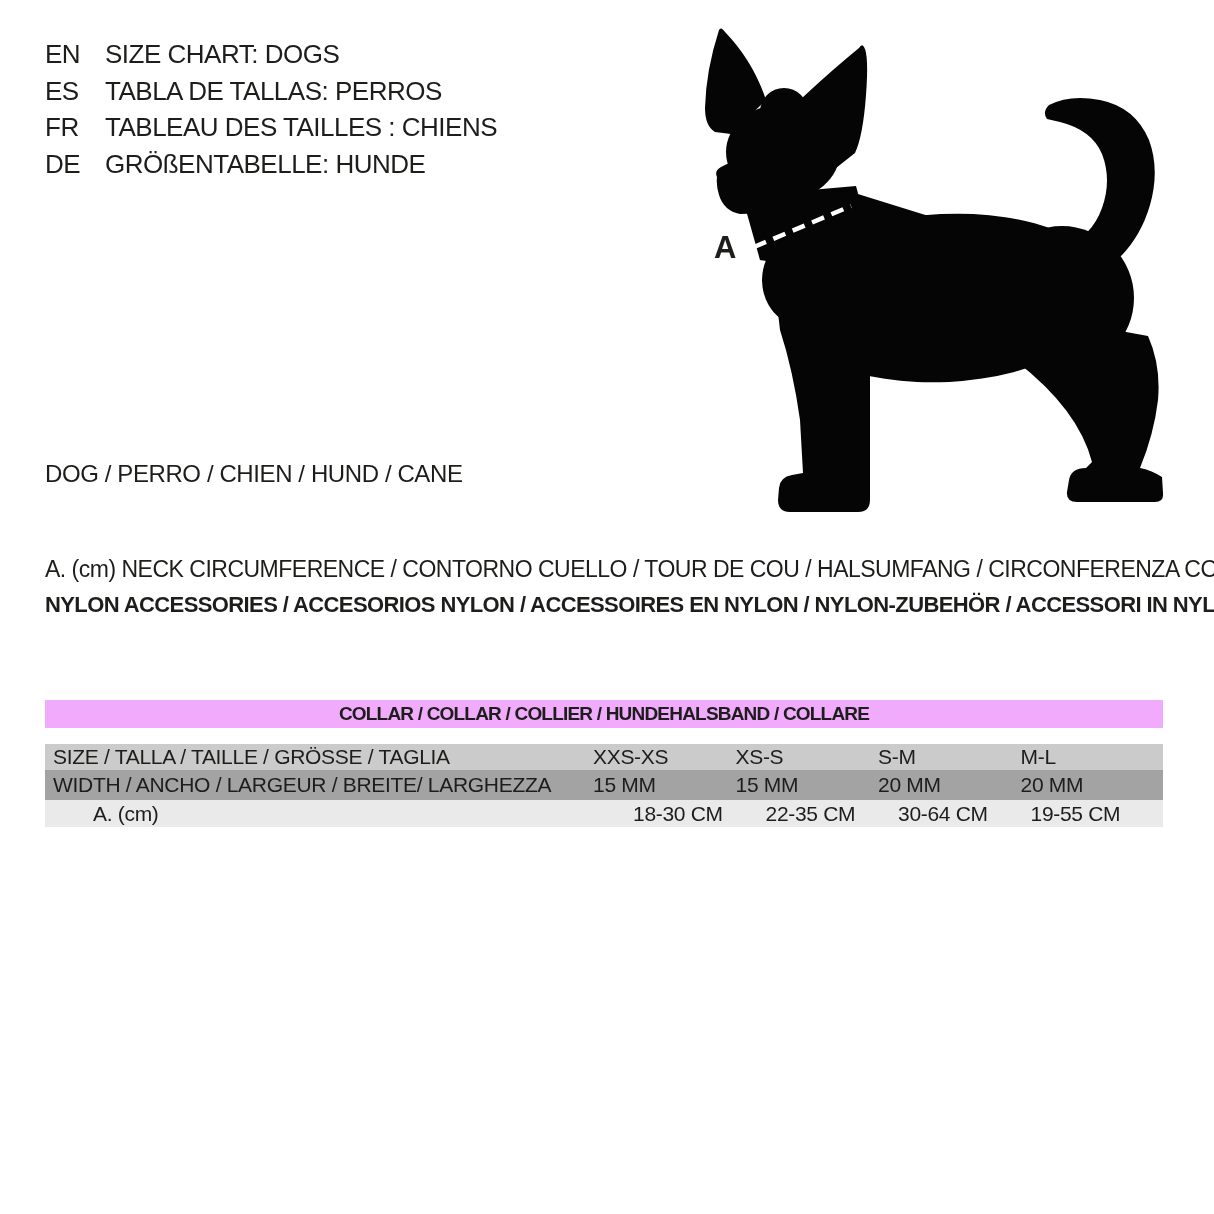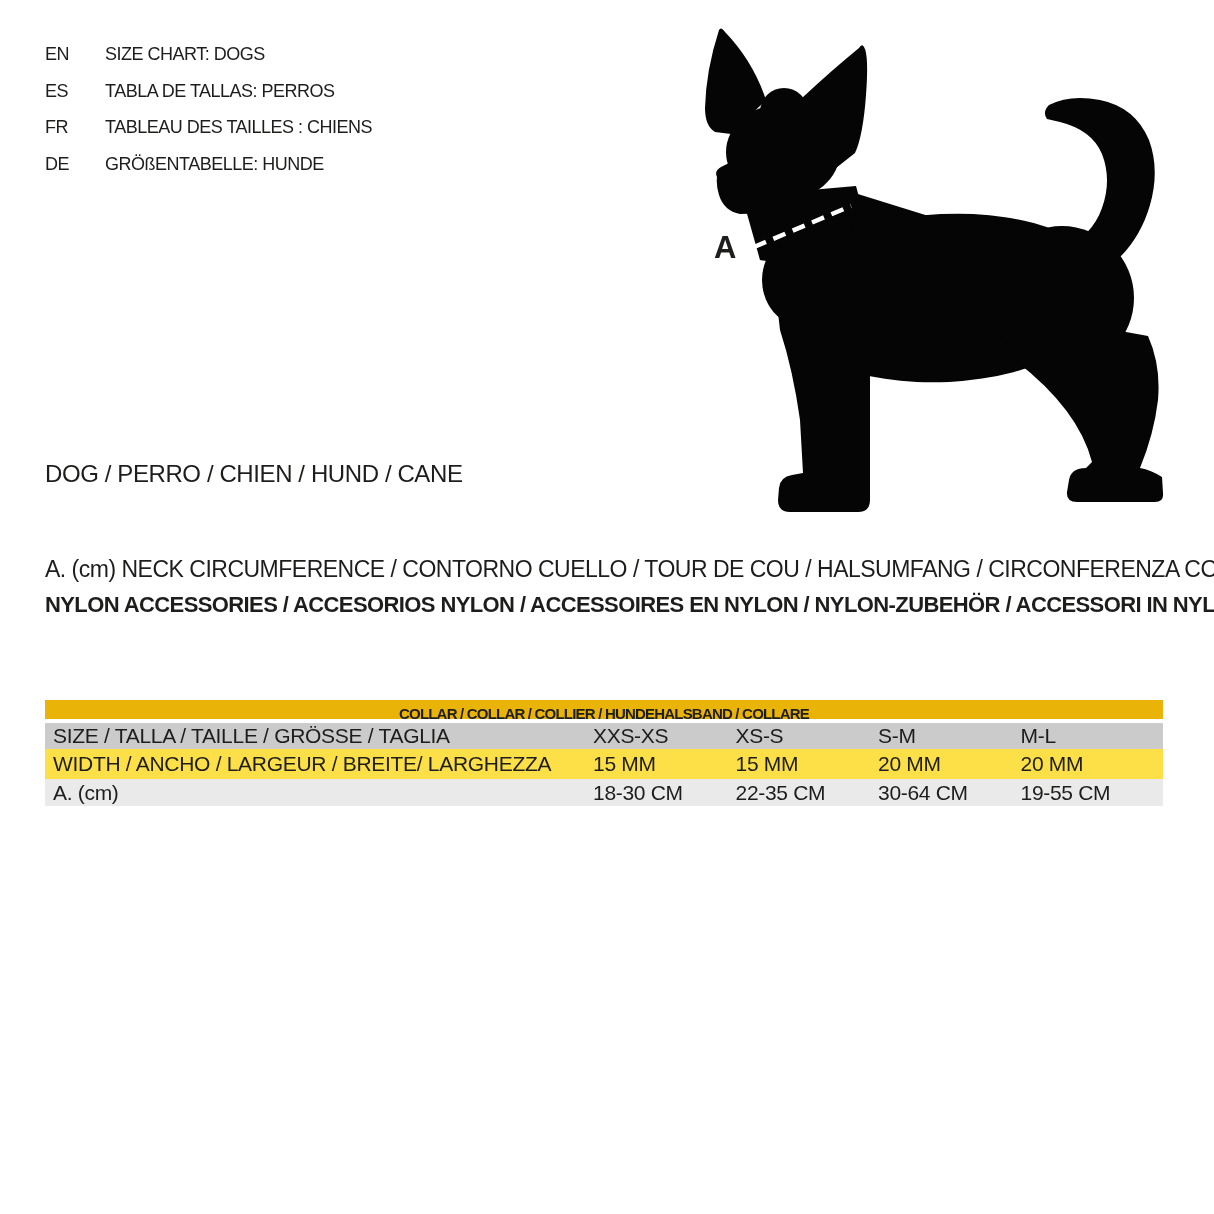--- a/index.html
+++ b/index.html
@@ -2,42 +2,42 @@
 <html><head>
 <meta charset="utf-8">
 <style>
   html,body{margin:0;padding:0;background:#ffffff;}
   body{width:1214px;height:1214px;position:relative;overflow:hidden;
        font-family:"Liberation Sans","DejaVu Sans",sans-serif;color:#1d1d1b;
        -webkit-font-smoothing:antialiased;}
   .abs{position:absolute;}
 
   
-  .lang-block{left:45px;top:36px;font-size:18px;line-height:36.6px;letter-spacing:-0.5px;}
+  .lang-block{left:45px;top:36px;font-size:26px;line-height:36.6px;letter-spacing:-0.5px;}
   .lang-row{white-space:nowrap;}
   .lang-code{display:inline-block;width:60px;}
 
   
   .dog-figure{left:695px;top:25px;width:480px;height:495px;}
   .dog-figure svg{position:absolute;left:0;top:0;}
   .measure-label{position:absolute;left:19px;top:207px;font-size:31px;font-weight:700;line-height:1;}
 
   
   .animal-caption{left:45px;top:460px;font-size:24px;letter-spacing:-0.4px;white-space:nowrap;}
   .note-measure{left:45px;top:556px;font-size:23px;letter-spacing:-0.5px;white-space:nowrap;}
   .note-material{left:45px;top:592px;font-size:22px;font-weight:700;letter-spacing:-0.6px;white-space:nowrap;}
 
   
   .size-table{left:45px;top:700px;width:1118px;font-size:21px;letter-spacing:-0.3px;}
-  .t-header{height:19px;line-height:27px;background:#eab308;text-align:center;
-            font-weight:700;font-size:15px;letter-spacing:-0.8px;}
+  .t-header{height:28px;line-height:27px;background:#f0abfc;text-align:center;
+            font-weight:700;font-size:19px;letter-spacing:-0.8px;}
   .t-row{display:flex;align-items:center;}
-  .t-row.gray-dark{background:#cbcbcb;height:26px;line-height:26px;margin-top:4px;}
-  .t-row.white{background:#fde047;height:30px;line-height:30px;}
-  .t-row.gray-light{background:#eaeaea;height:27px;line-height:27px;}
+  .t-row.gray-dark{background:#cbcbcb;height:26px;line-height:26px;margin-top:16px;}
+  .t-row.white{background:#a3a3a3;height:30px;line-height:30px;}
+  .t-row.gray-light{background:#eaeaea;height:27px;line-height:27px;padding-left:40px;}
   .t-label{flex:0 0 540px;padding-left:8px;white-space:nowrap;}
   .t-val{flex:1;text-align:left;white-space:nowrap;}
 </style>
 </head>
 <body>
 
 <div class="abs lang-block">
   <div class="lang-row">
     <span class="lang-code">EN</span><span>SIZE CHART: DOGS</span>
   </div>

